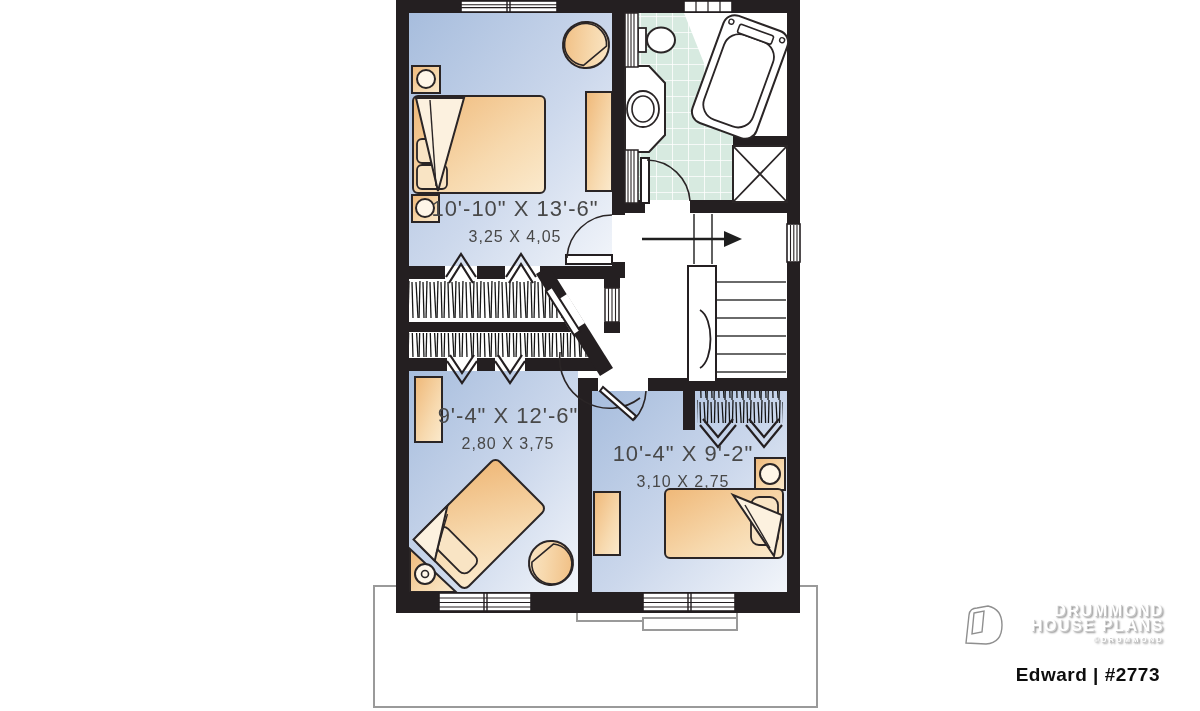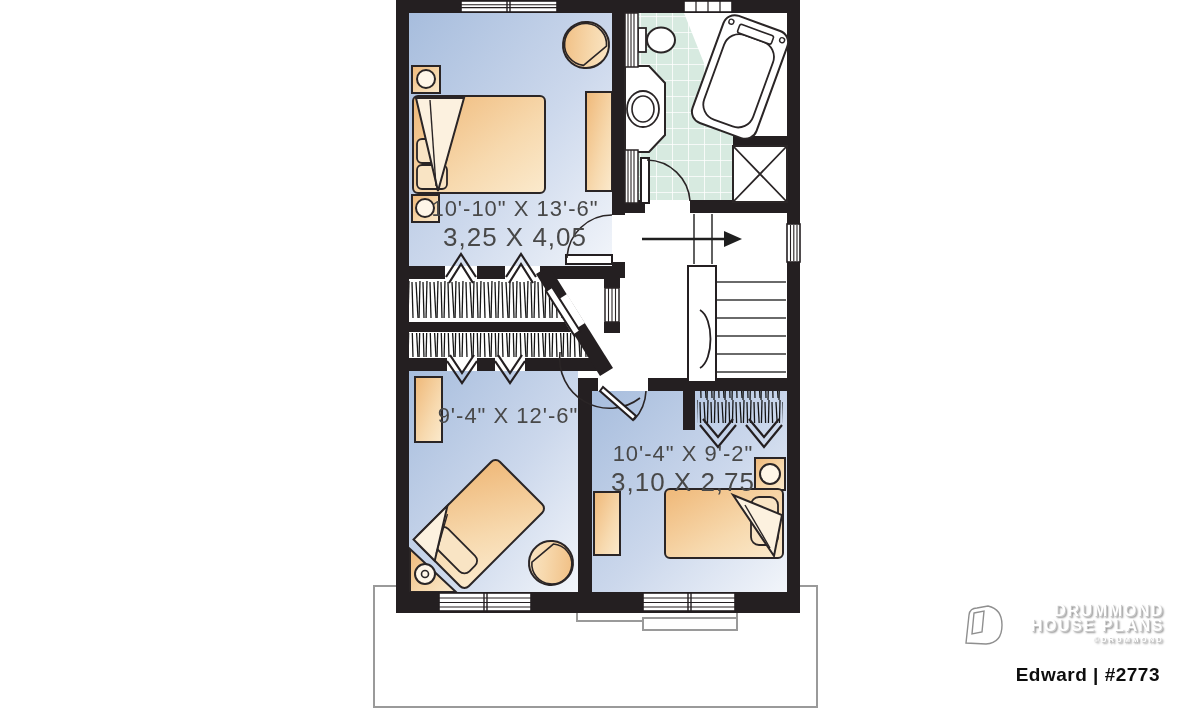--- a/index.html
+++ b/index.html
@@ -1,21 +1,21 @@
 <!DOCTYPE html>
 <html><head>
 <meta charset="utf-8">
 <style>
   html,body{margin:0;padding:0;background:#ffffff;}
   .stage{position:relative;width:1200px;height:711px;background:#fff;overflow:hidden;
          font-family:"Liberation Sans", sans-serif;}
   .stage svg{position:absolute;left:0;top:0;}
   .dim{position:absolute;text-align:center;color:#484848;font-size:22px;
        letter-spacing:1px;line-height:28px;white-space:nowrap;}
-  .dim .metric{font-size:26px;}
+  .dim .metric{font-size:16px;}
   .brand{position:absolute;left:958px;top:603px;width:206px;}
   .brand-row{display:flex;justify-content:flex-end;align-items:center;}
   .brand-text{text-align:right;color:#ffffff;font-weight:bold;
               text-shadow:1px 1px 0 #c9c9c9, 2px 2px 2px #8f8f8f;}
   .brand-line{font-size:16px;letter-spacing:1.6px;line-height:15px;}
   .brand-copy{font-size:7.5px;letter-spacing:2.2px;margin-top:2px;}
   .dmark{margin-left:6px;}
   .plan-label{text-align:right;margin-top:20px;padding-right:4px;color:#0d0d0d;
               font-weight:bold;font-size:19px;letter-spacing:.5px;}
 </style>
@@ -222,20 +222,21 @@
     </g>
   </g>
 </svg>
 
 <div class="dim" style="left:420px;top:195px;width:190px;">
   <div class="imperial">10'-10" X 13'-6"</div>
   <div class="metric">3,25 X 4,05</div>
 </div>
 <div class="dim" style="left:418px;top:402px;width:180px;">
   <div class="imperial">9'-4" X 12'-6"</div>
+  <div class="metric">2,80 X 3,75</div>
 </div>
 <div class="dim" style="left:598px;top:440px;width:170px;">
   <div class="imperial">10'-4" X 9'-2"</div>
   <div class="metric">3,10 X 2,75</div>
 </div>
 
 <div class="brand">
   <div class="brand-row">
     <div class="brand-text">
       <div class="brand-line">DRUMMOND</div>

